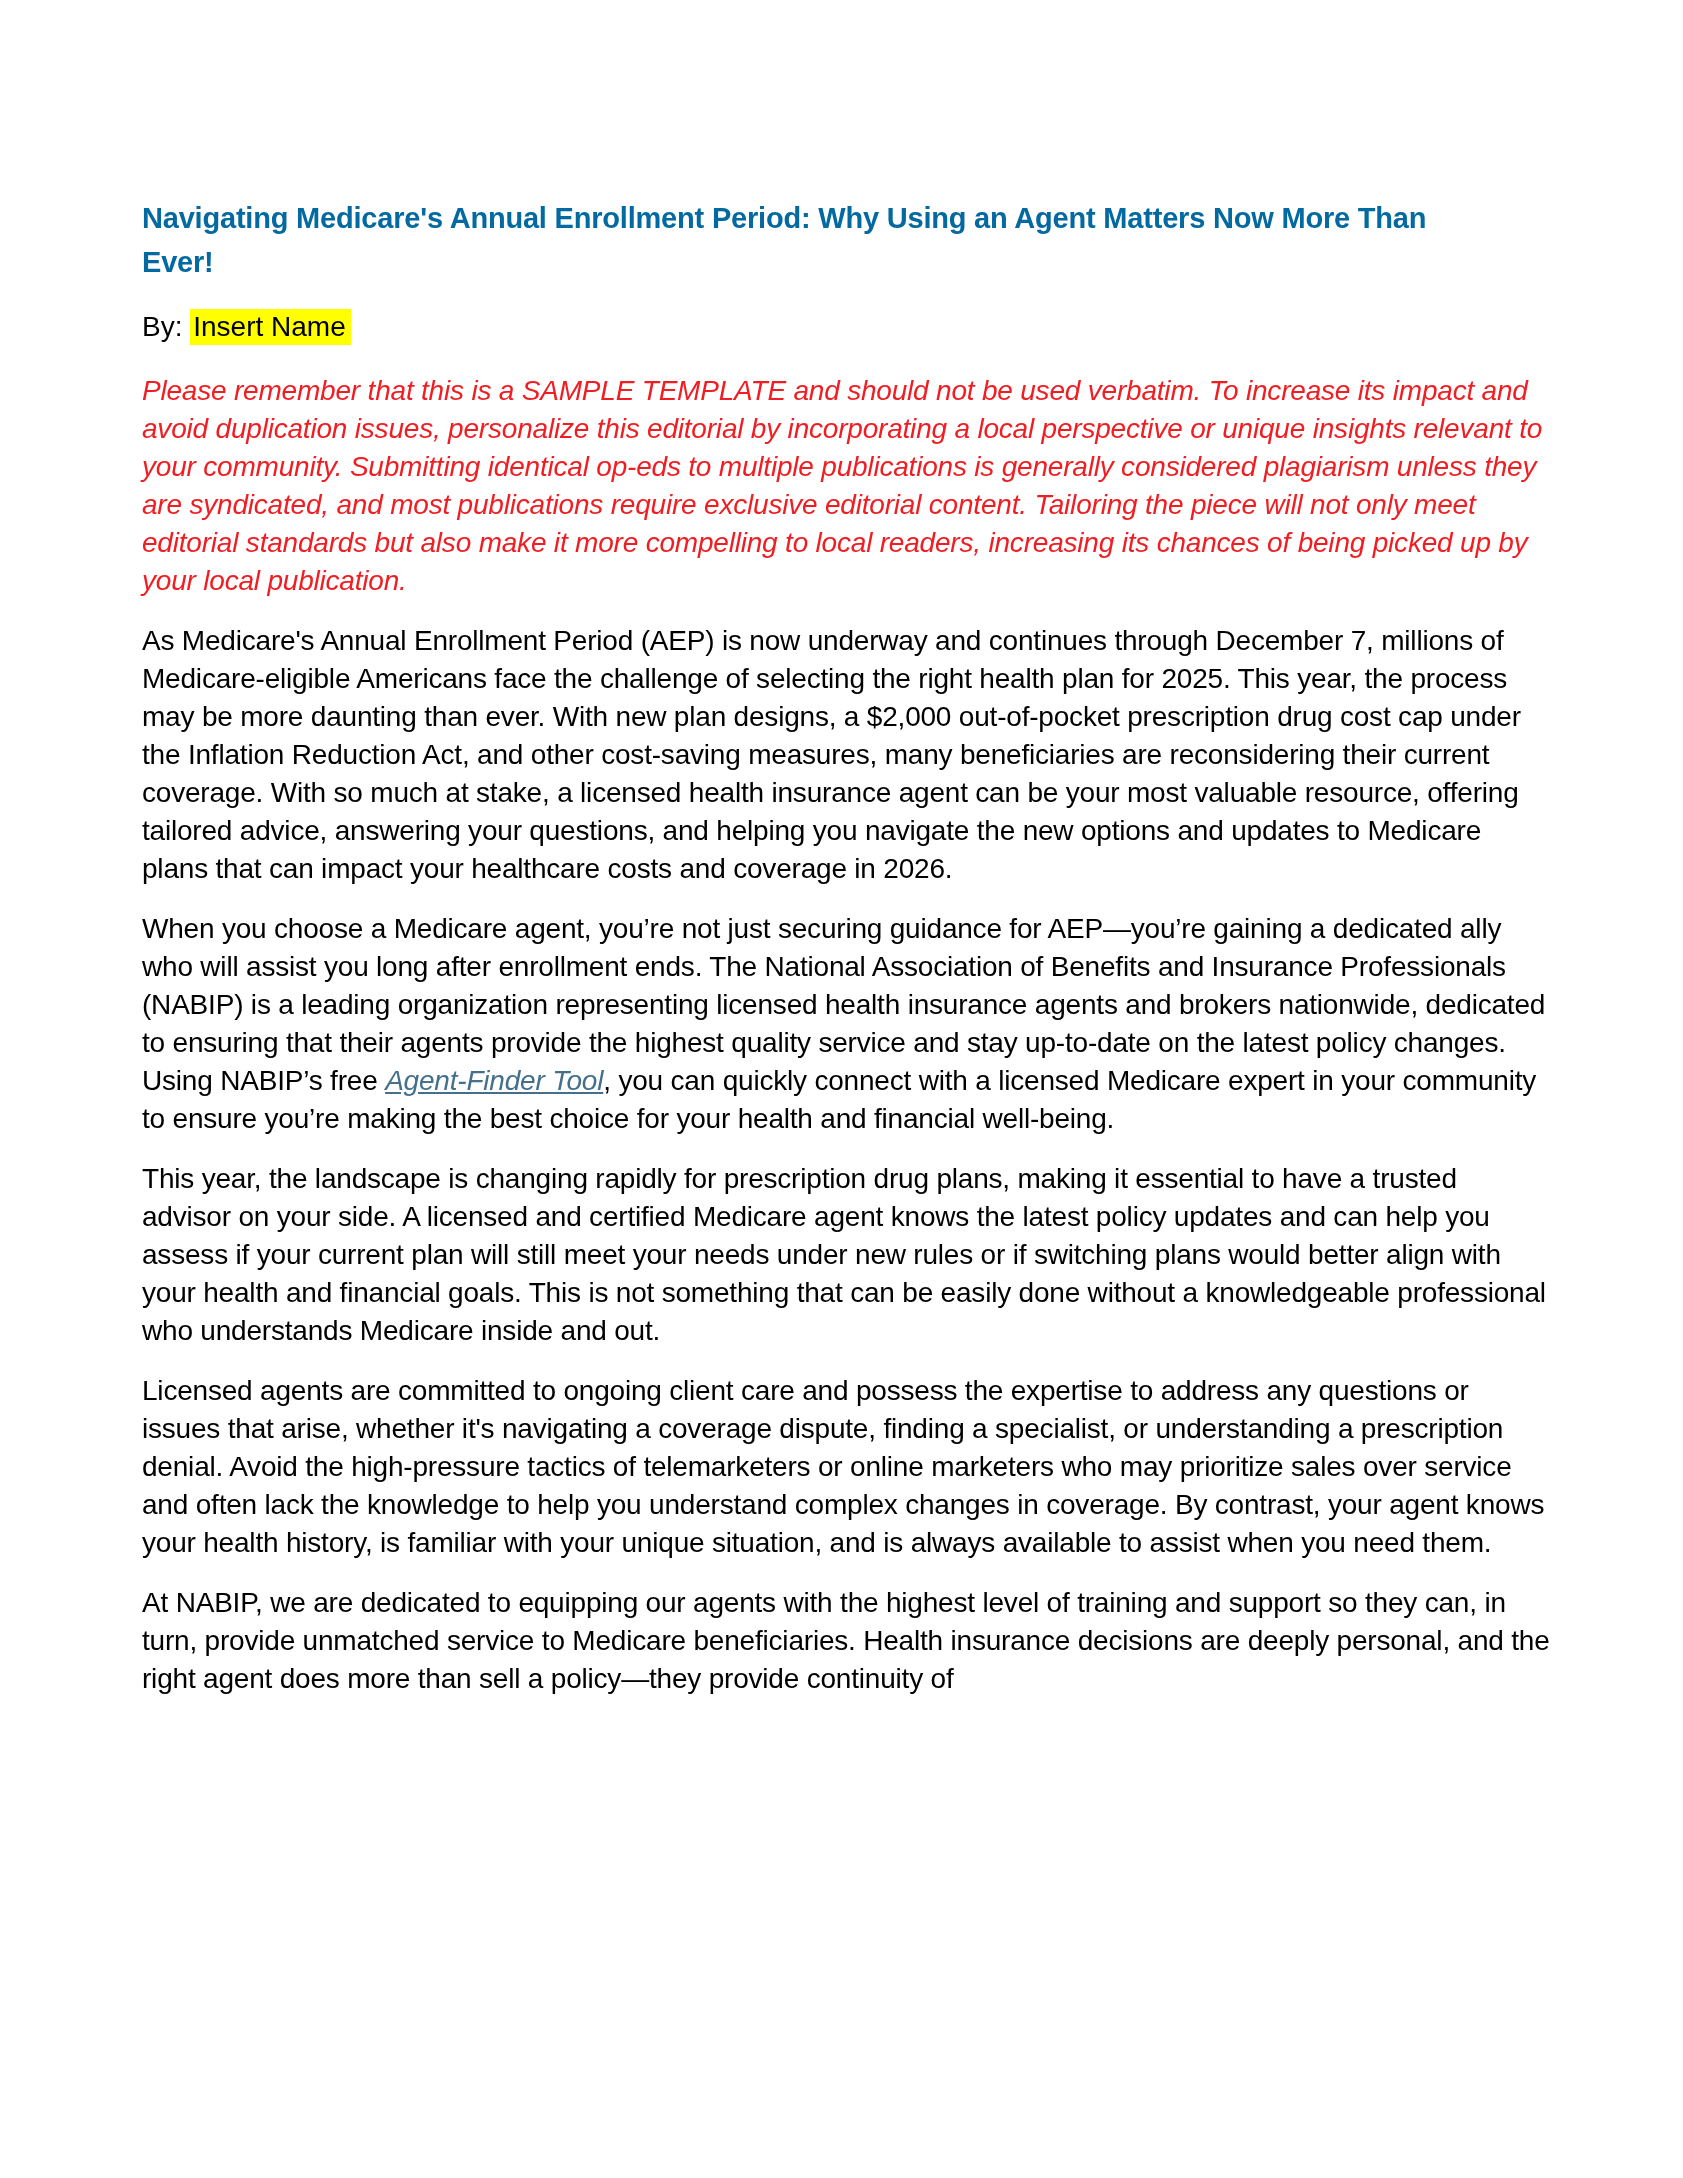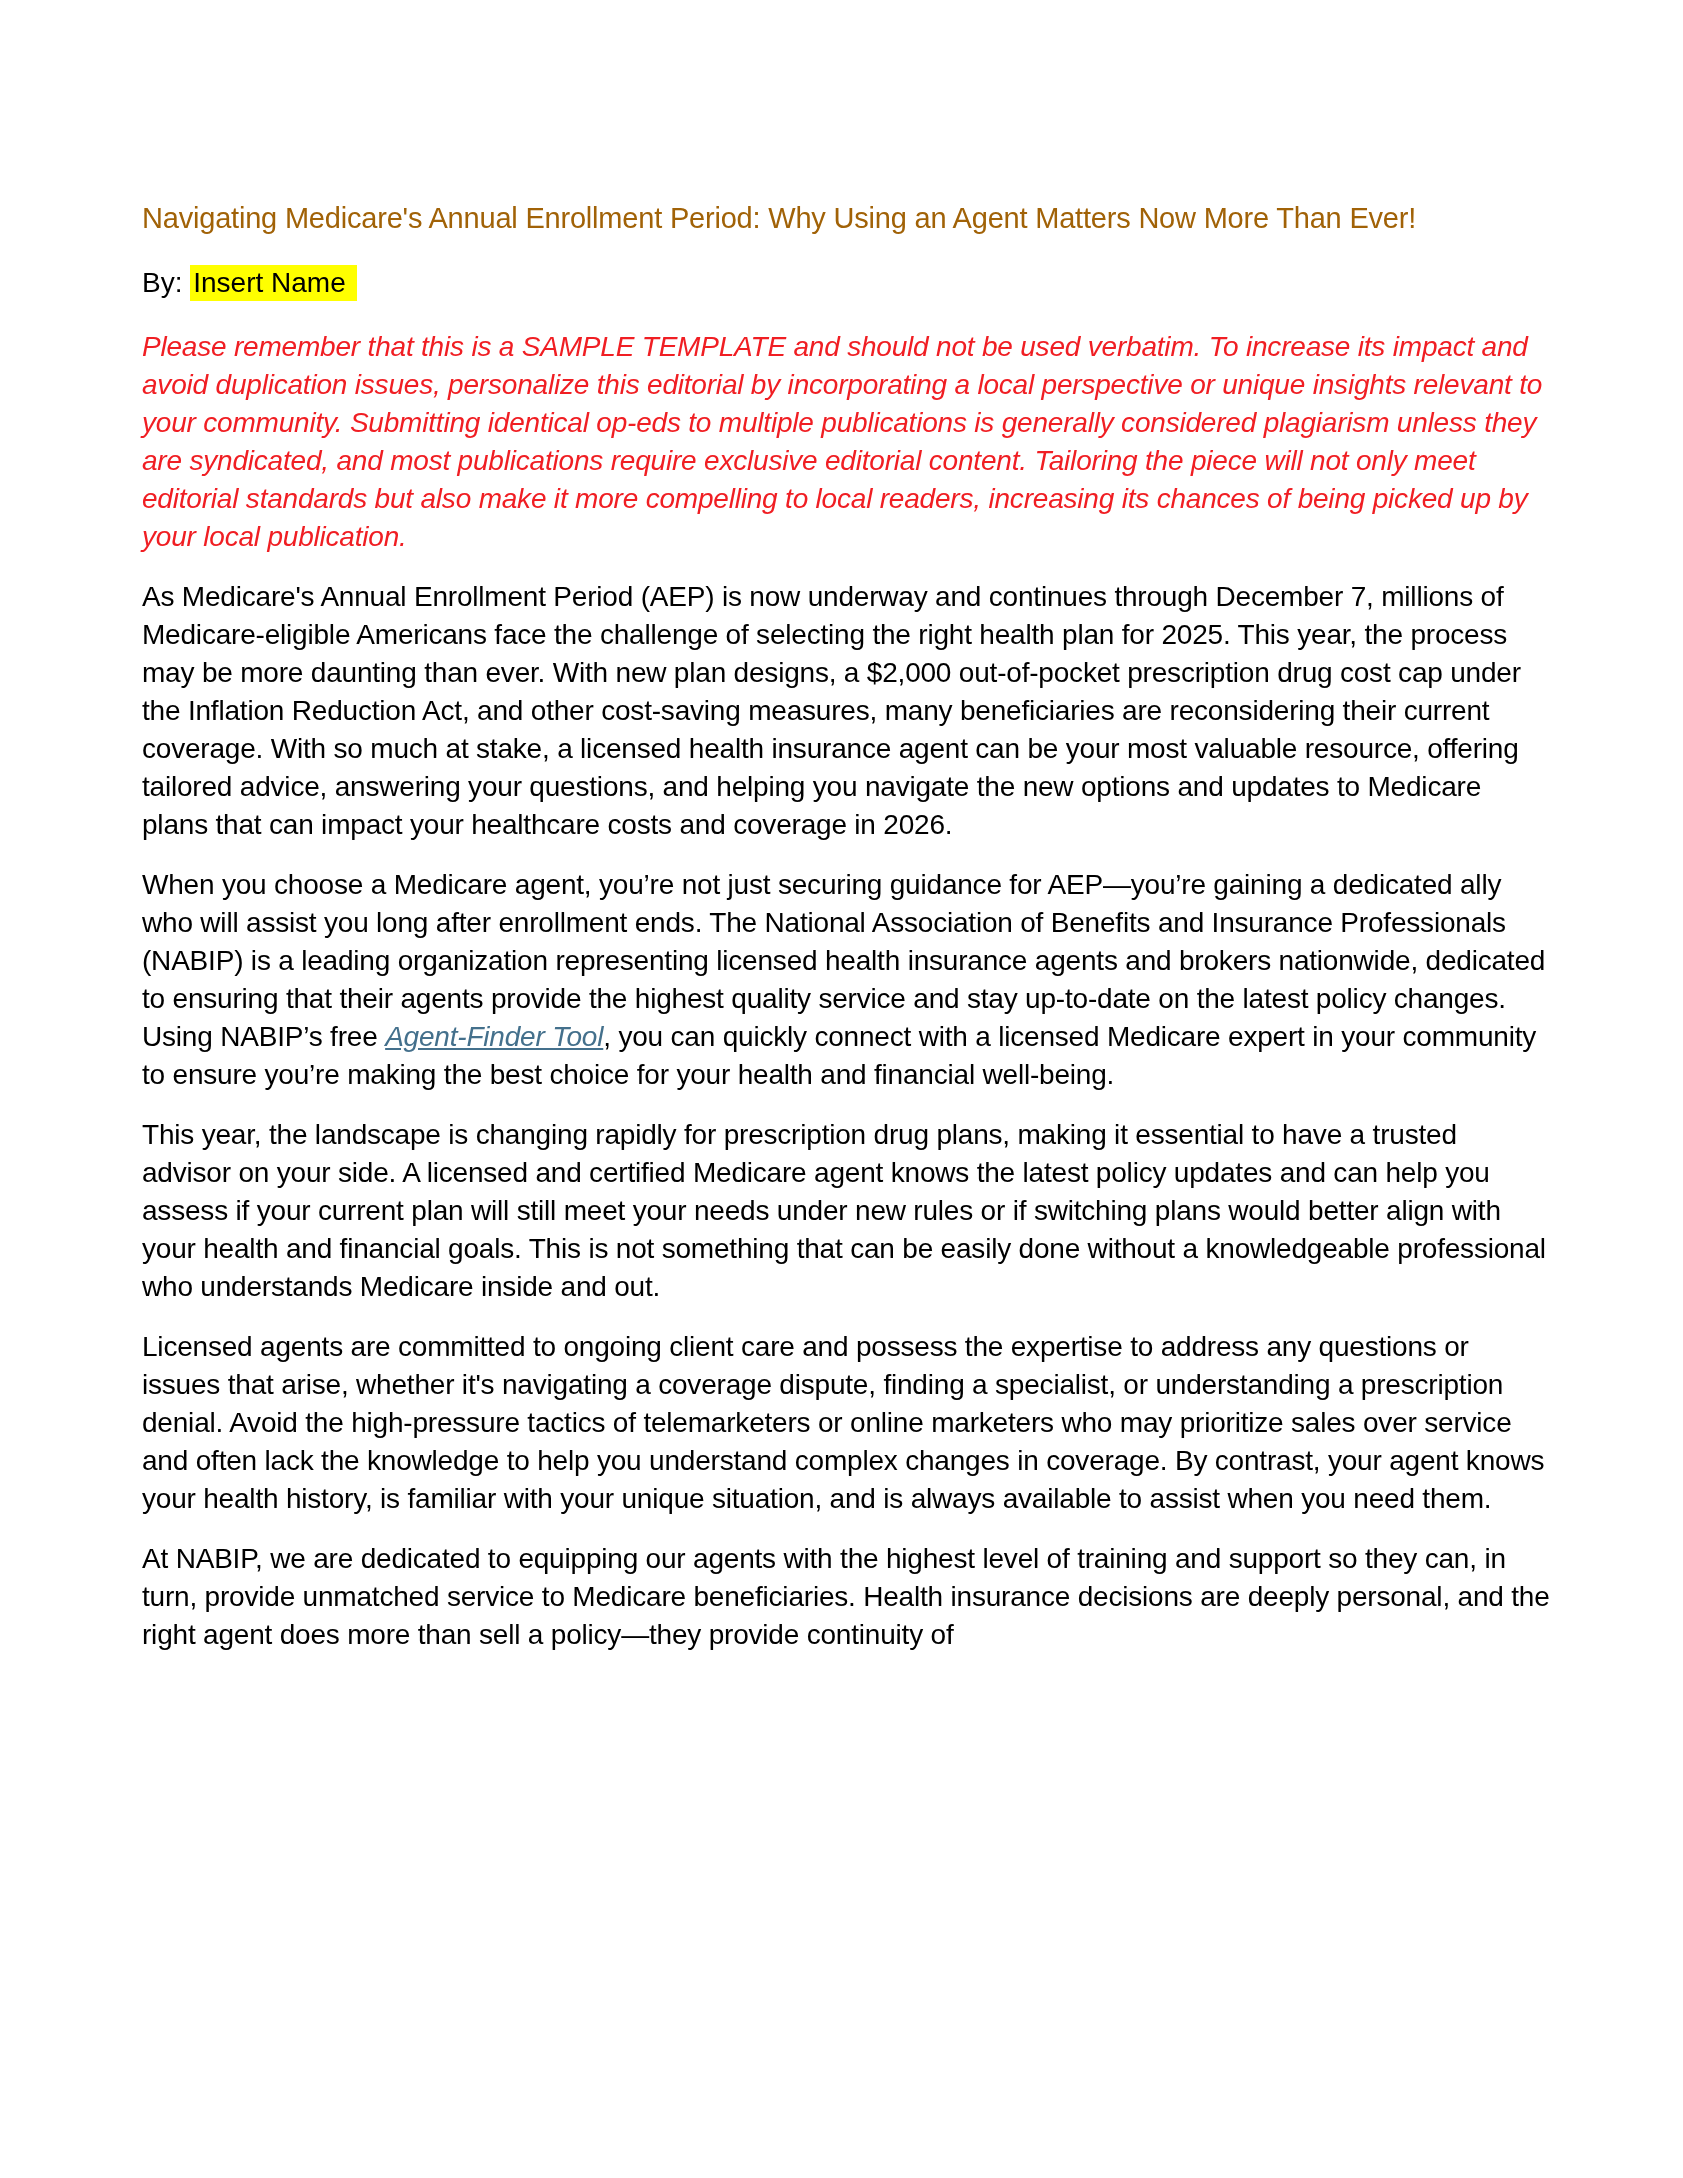--- a/index.html
+++ b/index.html
@@ -16,35 +16,35 @@
     color: #000000;
   }
   .page-content {
     position: absolute;
     left: 142px;
     top: 196px;
     width: 1408px;
   }
   .doc-title {
     font-size: 29px;
-    font-weight: normal;
+    font-weight: bold;
     line-height: 44px;
     letter-spacing: -0.2px;
     margin: 0 0 24px 0;
     max-width: 1346px;
-    color: #a16207;
+    color: #0369a1;
   }
   .byline {
     font-size: 28px;
     line-height: 38px;
     margin: 0 0 26px 0;
   }
   .byline .hl {
     background: #FFFF00;
-    padding: 2px 11px 3px 3px;
+    padding: 2px 5px 3px 3px;
   }
   .notice {
     font-size: 28px;
     line-height: 38px;
     font-style: italic;
     color: #F01E23;
     margin: 0 0 22px 0;
     letter-spacing: -0.2px;
   }
   .para {

